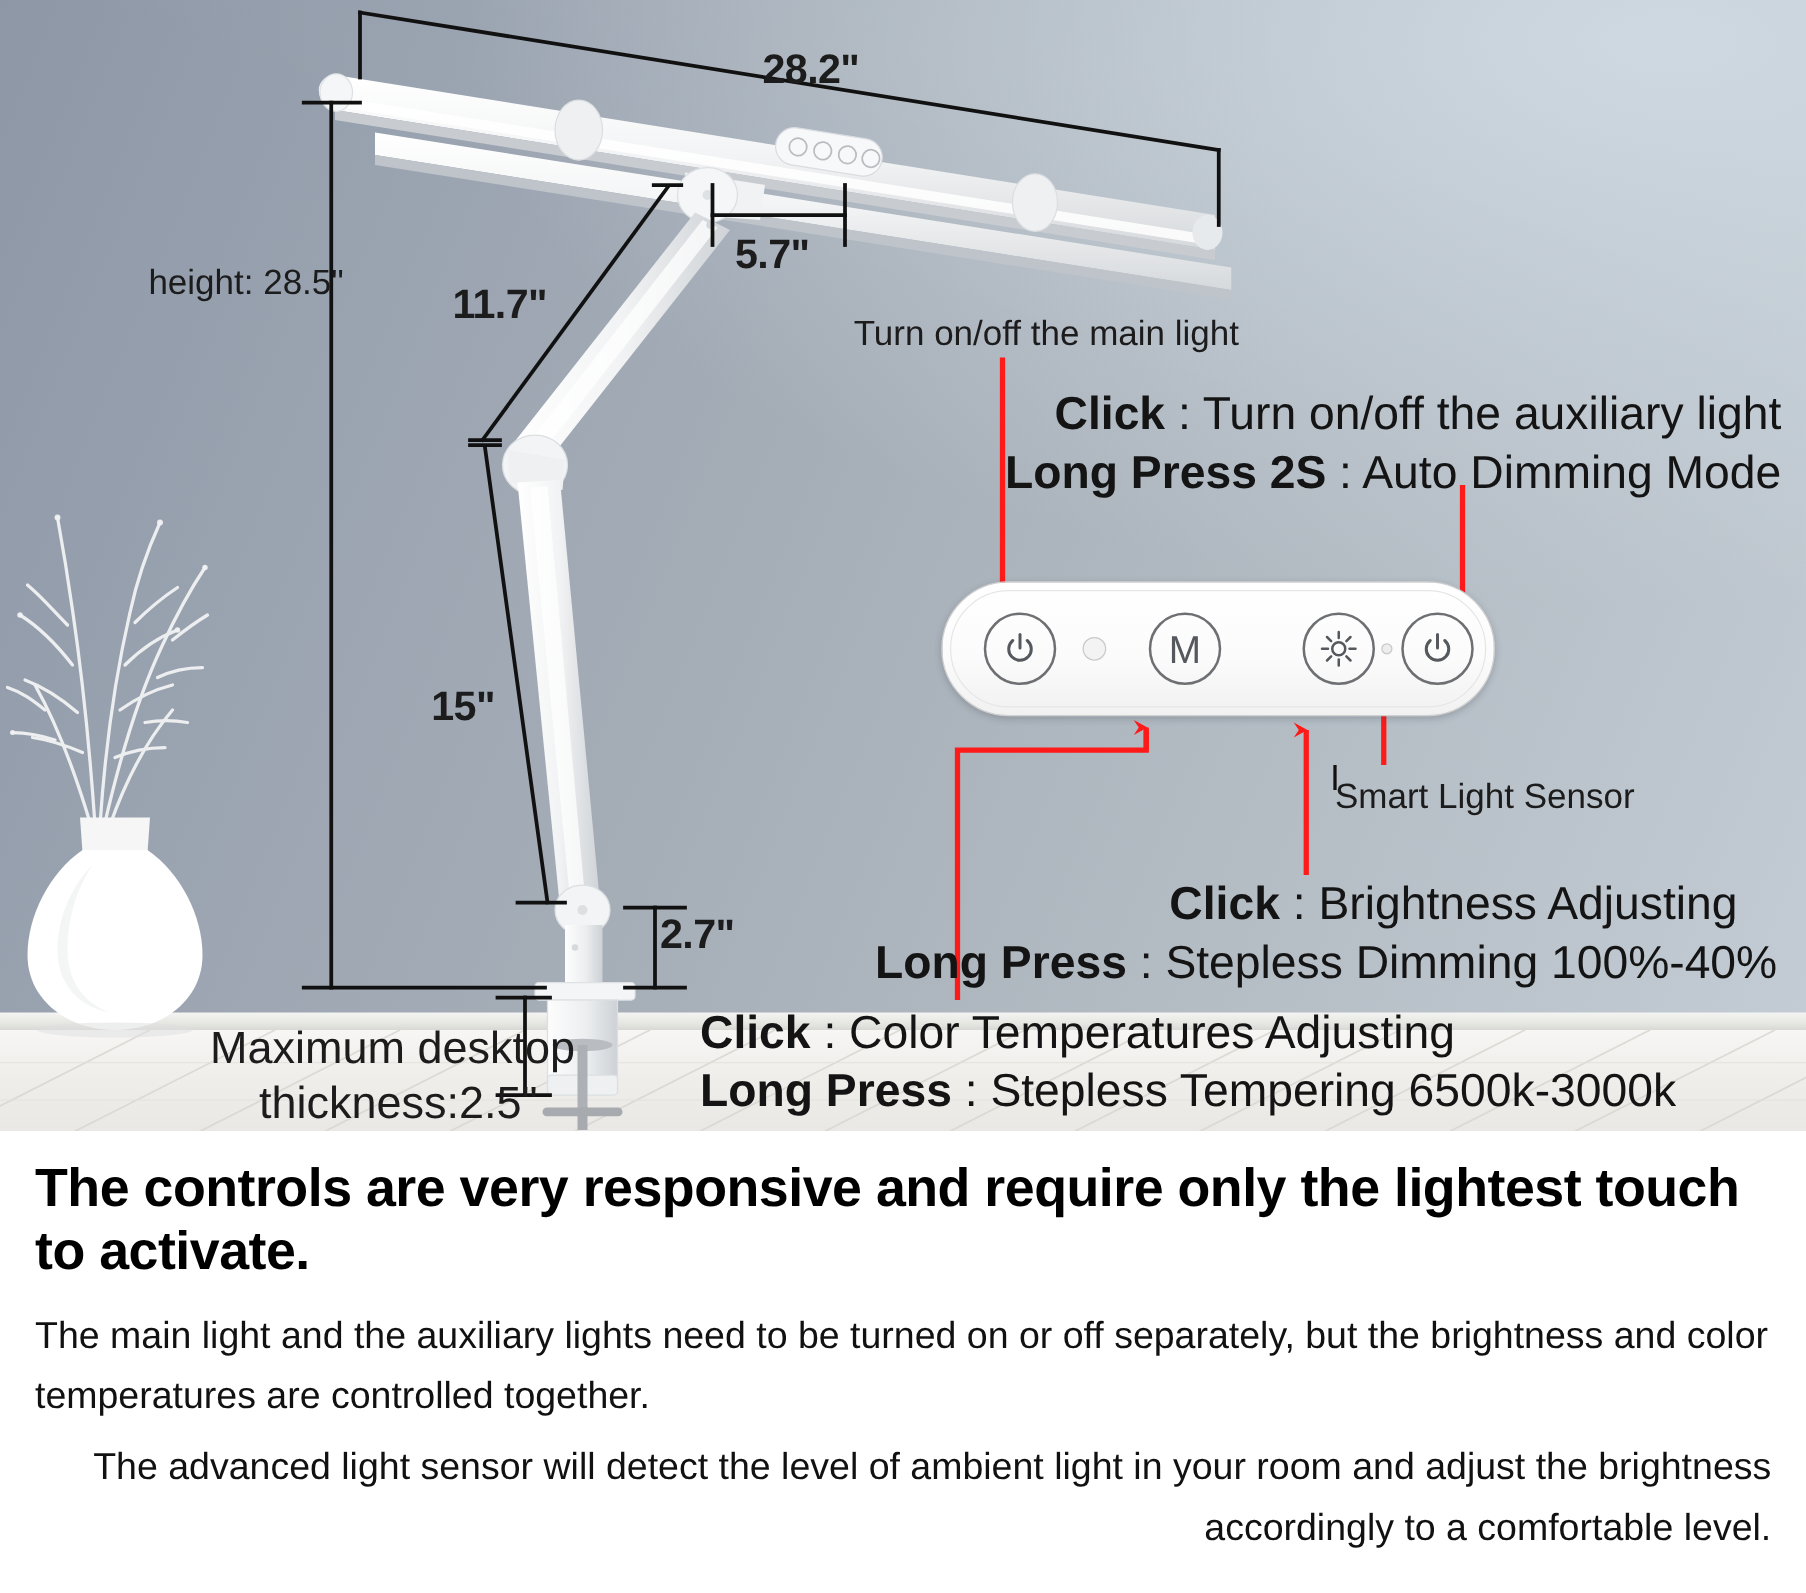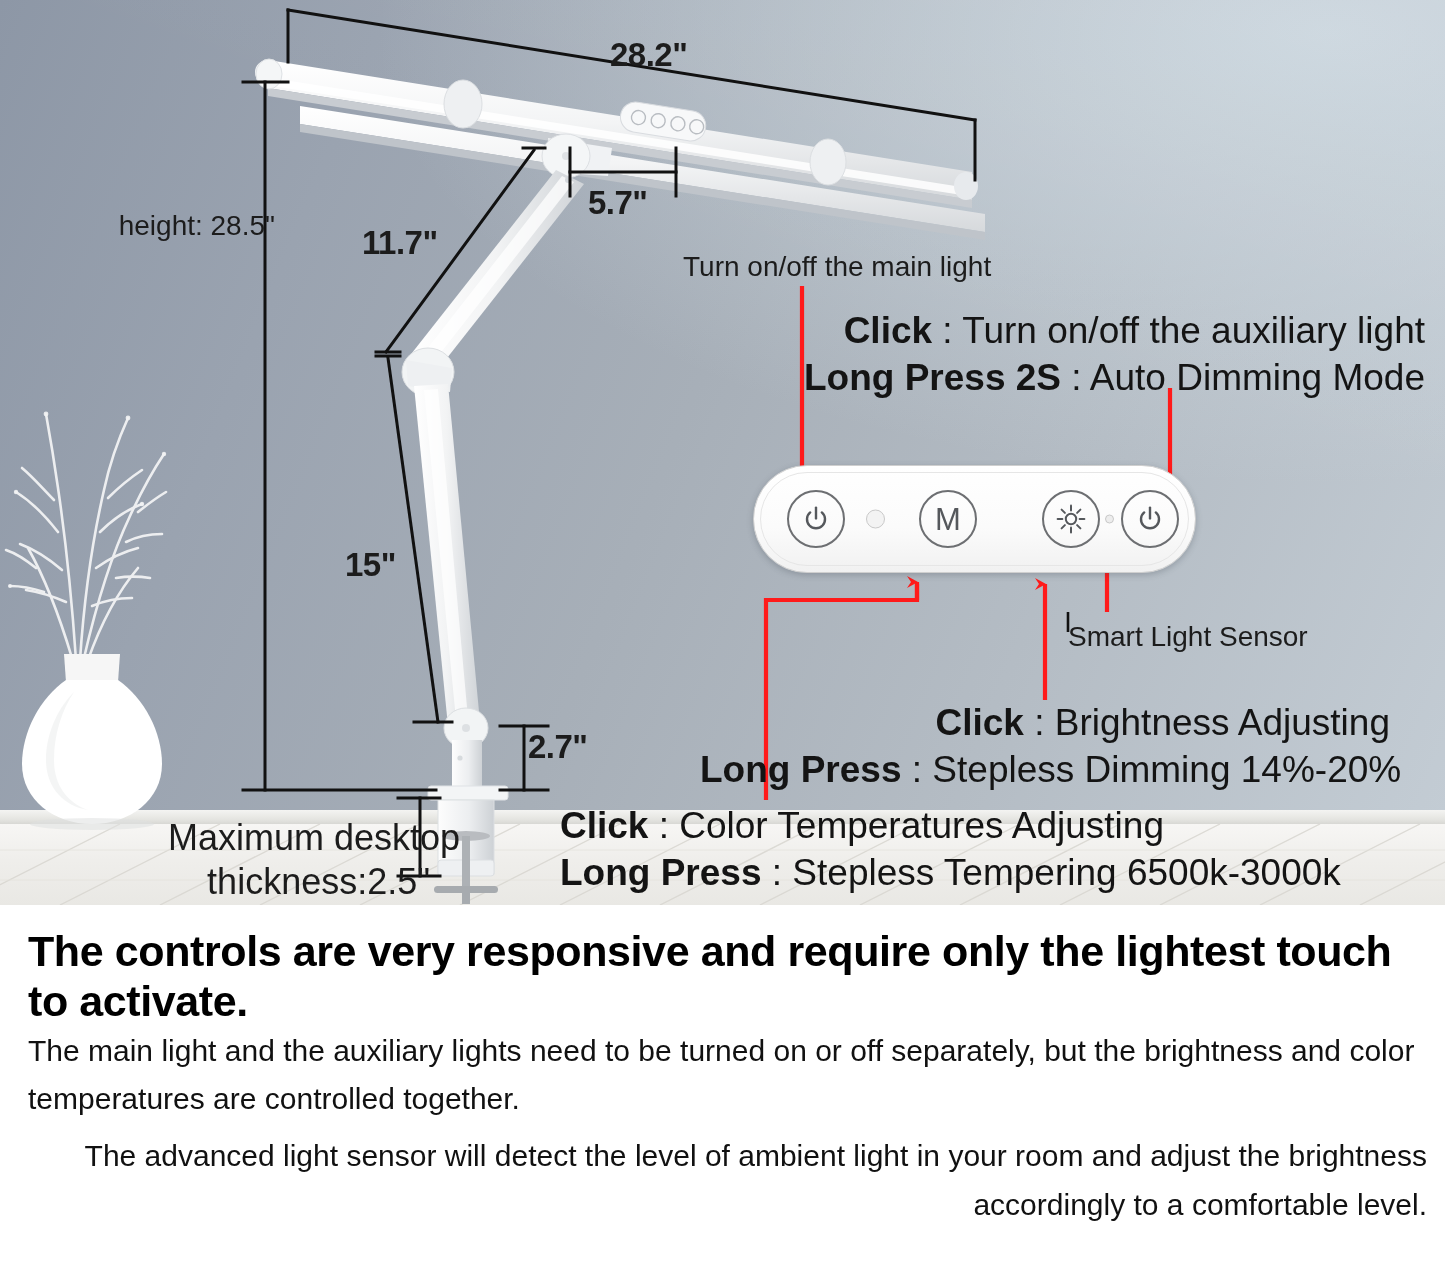--- a/index.html
+++ b/index.html
@@ -120,30 +120,30 @@
   #lbl-max-desktop {
     left:168px; top:816px; width:262px;
     text-align:right; font-size:36px; line-height:1.22;
   }
 
   
   #copy {
     position:absolute; left:0; top:905px;
     width:1445px; height:369px;
     background:#ffffff;
-    padding:22px 18px 0 28px;
+    padding:22px 28px 0 28px;
   }
   #copy h1 {
     font-size:43px; font-weight:bold; color:#000;
     line-height:1.16; letter-spacing:-0.4px;
     max-width:1392px;
   }
   #copy p {
     font-size:30px; color:#111; line-height:1.62;
-    max-width:1400px;
+    margin-top:18px; max-width:1400px;
   }
   #copy p + p { margin-top:8px;text-align:right; }
 </style>
 </head>
 <body>
 
 <div id="page">
 
   <div id="scene">
 
@@ -395,21 +395,21 @@
       <div class="spec" style="position:relative; left:0; top:0; display:block; margin-top:5px;">
         <b>Long Press 2S</b><span> :  Auto Dimming Mode</span>
       </div>
     </div>
 
     <div style="position:absolute; left:700px; top:702px; width:690px; text-align:right;">
       <div class="spec" style="position:relative; display:block;">
         <b>Click</b><span> : Brightness Adjusting</span>
       </div>
       <div class="spec" style="position:relative; display:block; margin-top:5px;">
-        <b>Long Press</b><span> : Stepless Dimming 14%-20%</span>
+        <b>Long Press</b><span> : Stepless Dimming 100%-40%</span>
       </div>
     </div>
 
     <div style="position:absolute; left:560px; top:805px; width:660px;">
       <div class="spec" style="position:relative; display:block;">
         <b>Click</b><span> : Color Temperatures Adjusting</span>
       </div>
       <div class="spec" style="position:relative; display:block; margin-top:5px;">
         <b>Long Press</b><span> : Stepless Tempering 6500k-3000k</span>
       </div>

